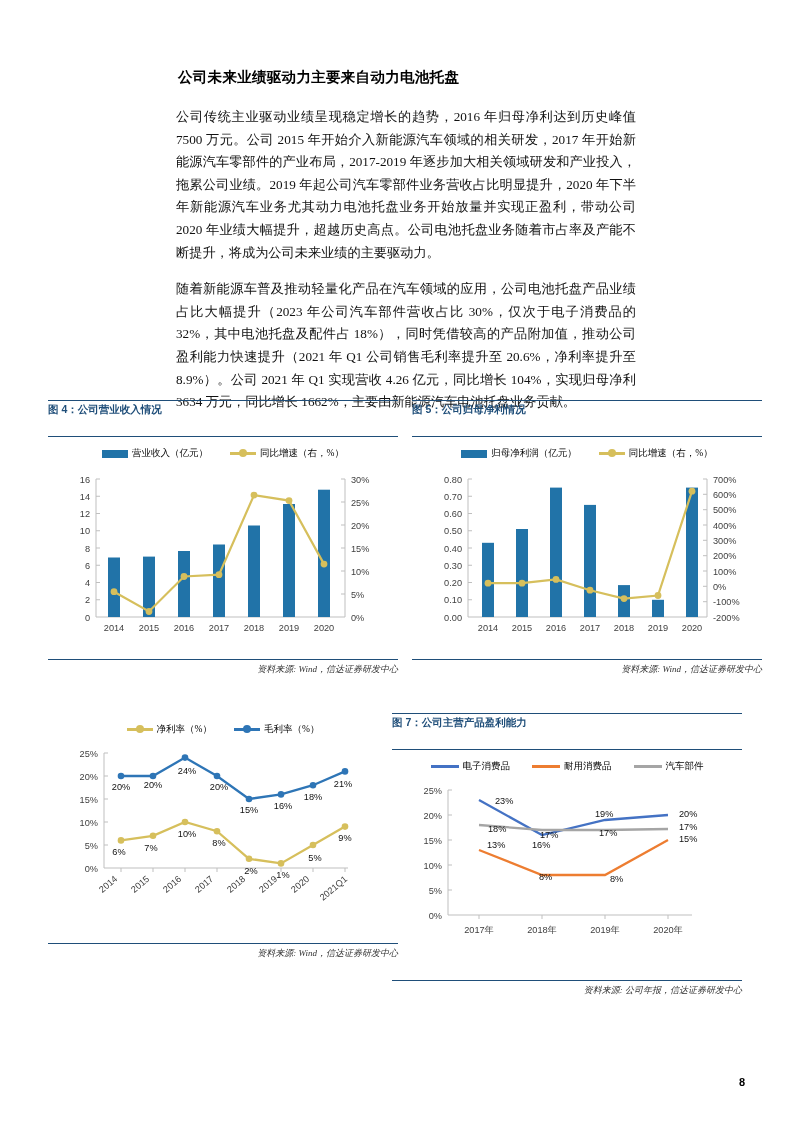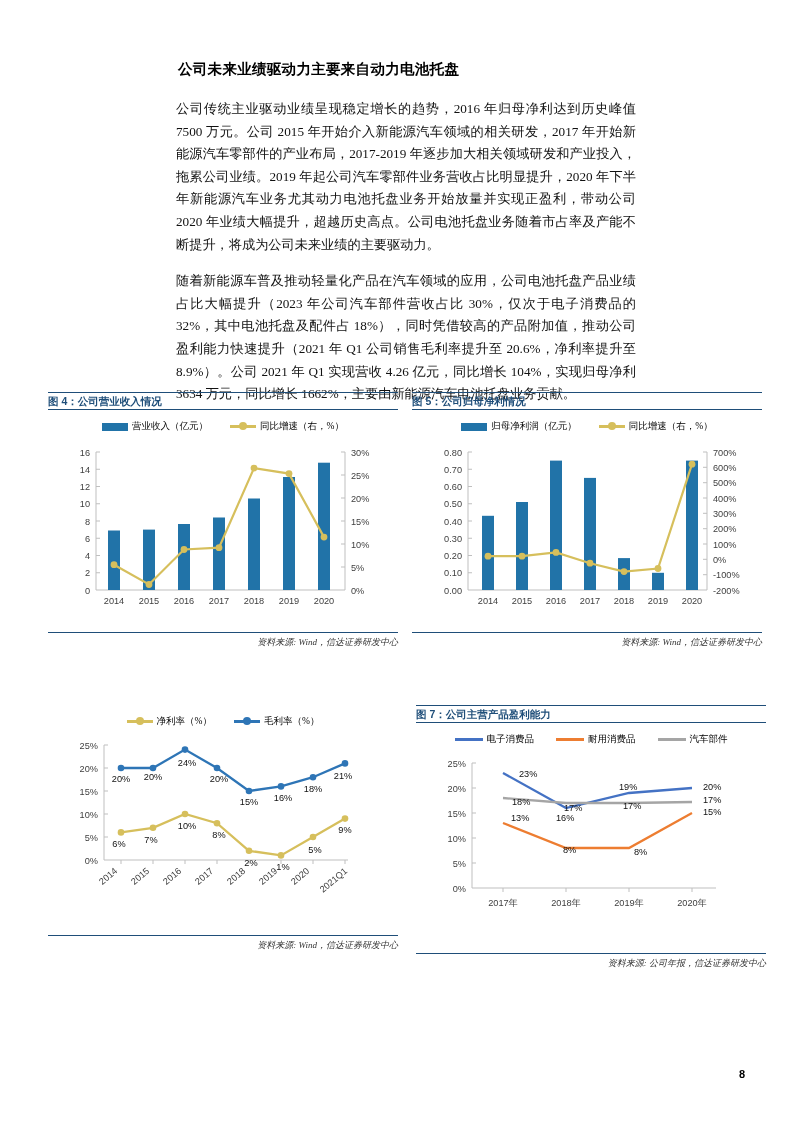--- a/index.html
+++ b/index.html
@@ -4,21 +4,21 @@
 <style>
   html, body { margin:0; padding:0; }
   body {
     width: 793px; height: 1122px;
     background:#ffffff;
     font-family:"Liberation Serif", serif;
     color:#000;
     position:relative;
     overflow:hidden;
   }
-  .page { position:absolute; inset:0; }
+  .page { position:absolute; inset:0;margin-top:8px; }
 
   
   .section-title{
     position:absolute; left:178px; top:60px; width:470px;
     font-family:"Liberation Sans", sans-serif;
     font-weight:bold; font-size:14.5px; letter-spacing:.3px;
     color:#000;
   }
 
   
@@ -29,21 +29,21 @@
     text-align:justify; text-justify:inter-ideograph;
     margin:0 0 14px 0;
     color:#111;
   }
 
   
   .fig{ position:absolute; }
   .fig-head{
     font-family:"Liberation Sans", sans-serif;
     font-weight:bold; font-size:10.5px; color:#1F4E79;
-    padding-bottom:0;
+    padding-bottom:19px;
     border-bottom:1.6px solid #1F4E79;
     border-top:1.6px solid #1F4E79;
     padding-top:2px;
   }
   .fig-body{ position:relative; height:222px; }
   .fig-src{
     font-family:"Liberation Serif", serif;
     font-style:italic; font-size:9px; color:#333;
     border-top:1.1px solid #1F4E79;
     padding-top:3px;
@@ -385,21 +385,21 @@
             <text class="cat-label" transform="translate(230,137) rotate(-40)" text-anchor="end">2019</text>
             <text class="cat-label" transform="translate(262,137) rotate(-40)" text-anchor="end">2020</text>
             <text class="cat-label" transform="translate(300,137) rotate(-40)" text-anchor="end">2021Q1</text>
           </g>
         </svg>
       </div>
     </div>
     <div class="fig-src">资料来源: Wind，信达证券研发中心</div>
   </div>
 
-  <div class="fig" style="left:416px; top:705px; width:350px;">
+  <div class="fig" style="left:392px; top:705px; width:350px;">
     <div class="fig-head">图 7：公司主营产品盈利能力</div>
     <div class="fig-body" style="height:230px;">
       <div class="legend" style="">
         <span class="lg">
           <span class="swatch-plain" style="background:#4472C4"></span>
           <span>电子消费品</span>
         </span>
         <span class="lg">
           <span class="swatch-plain" style="background:#ED7D31"></span>
           <span>耐用消费品</span>

